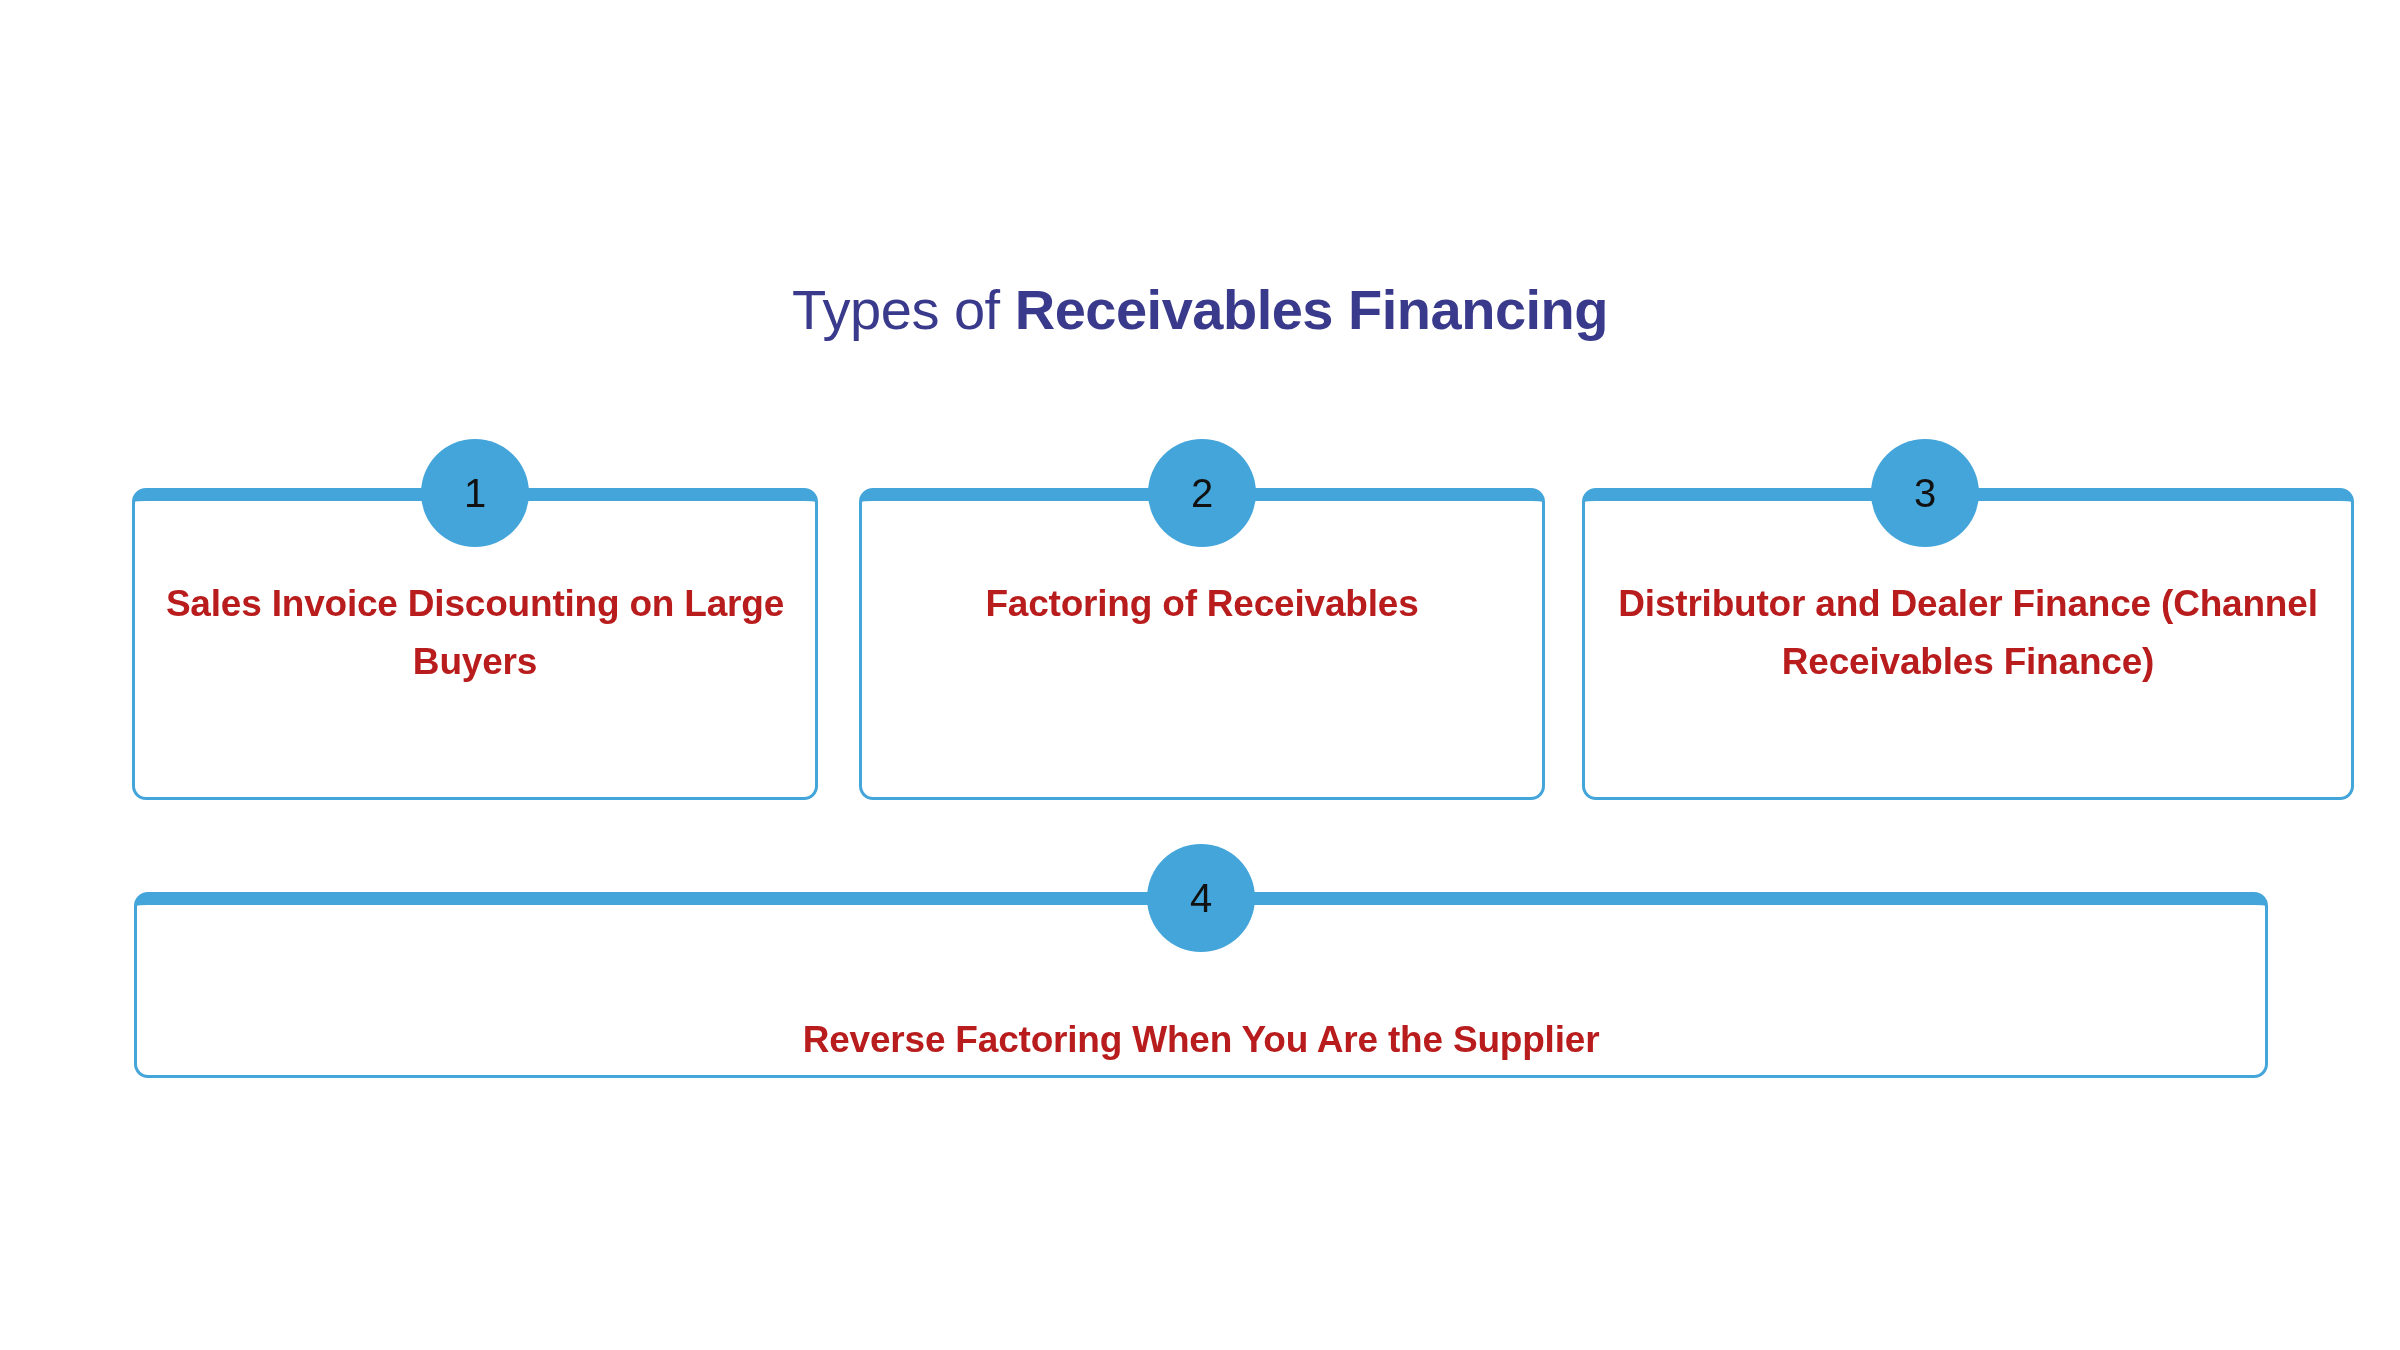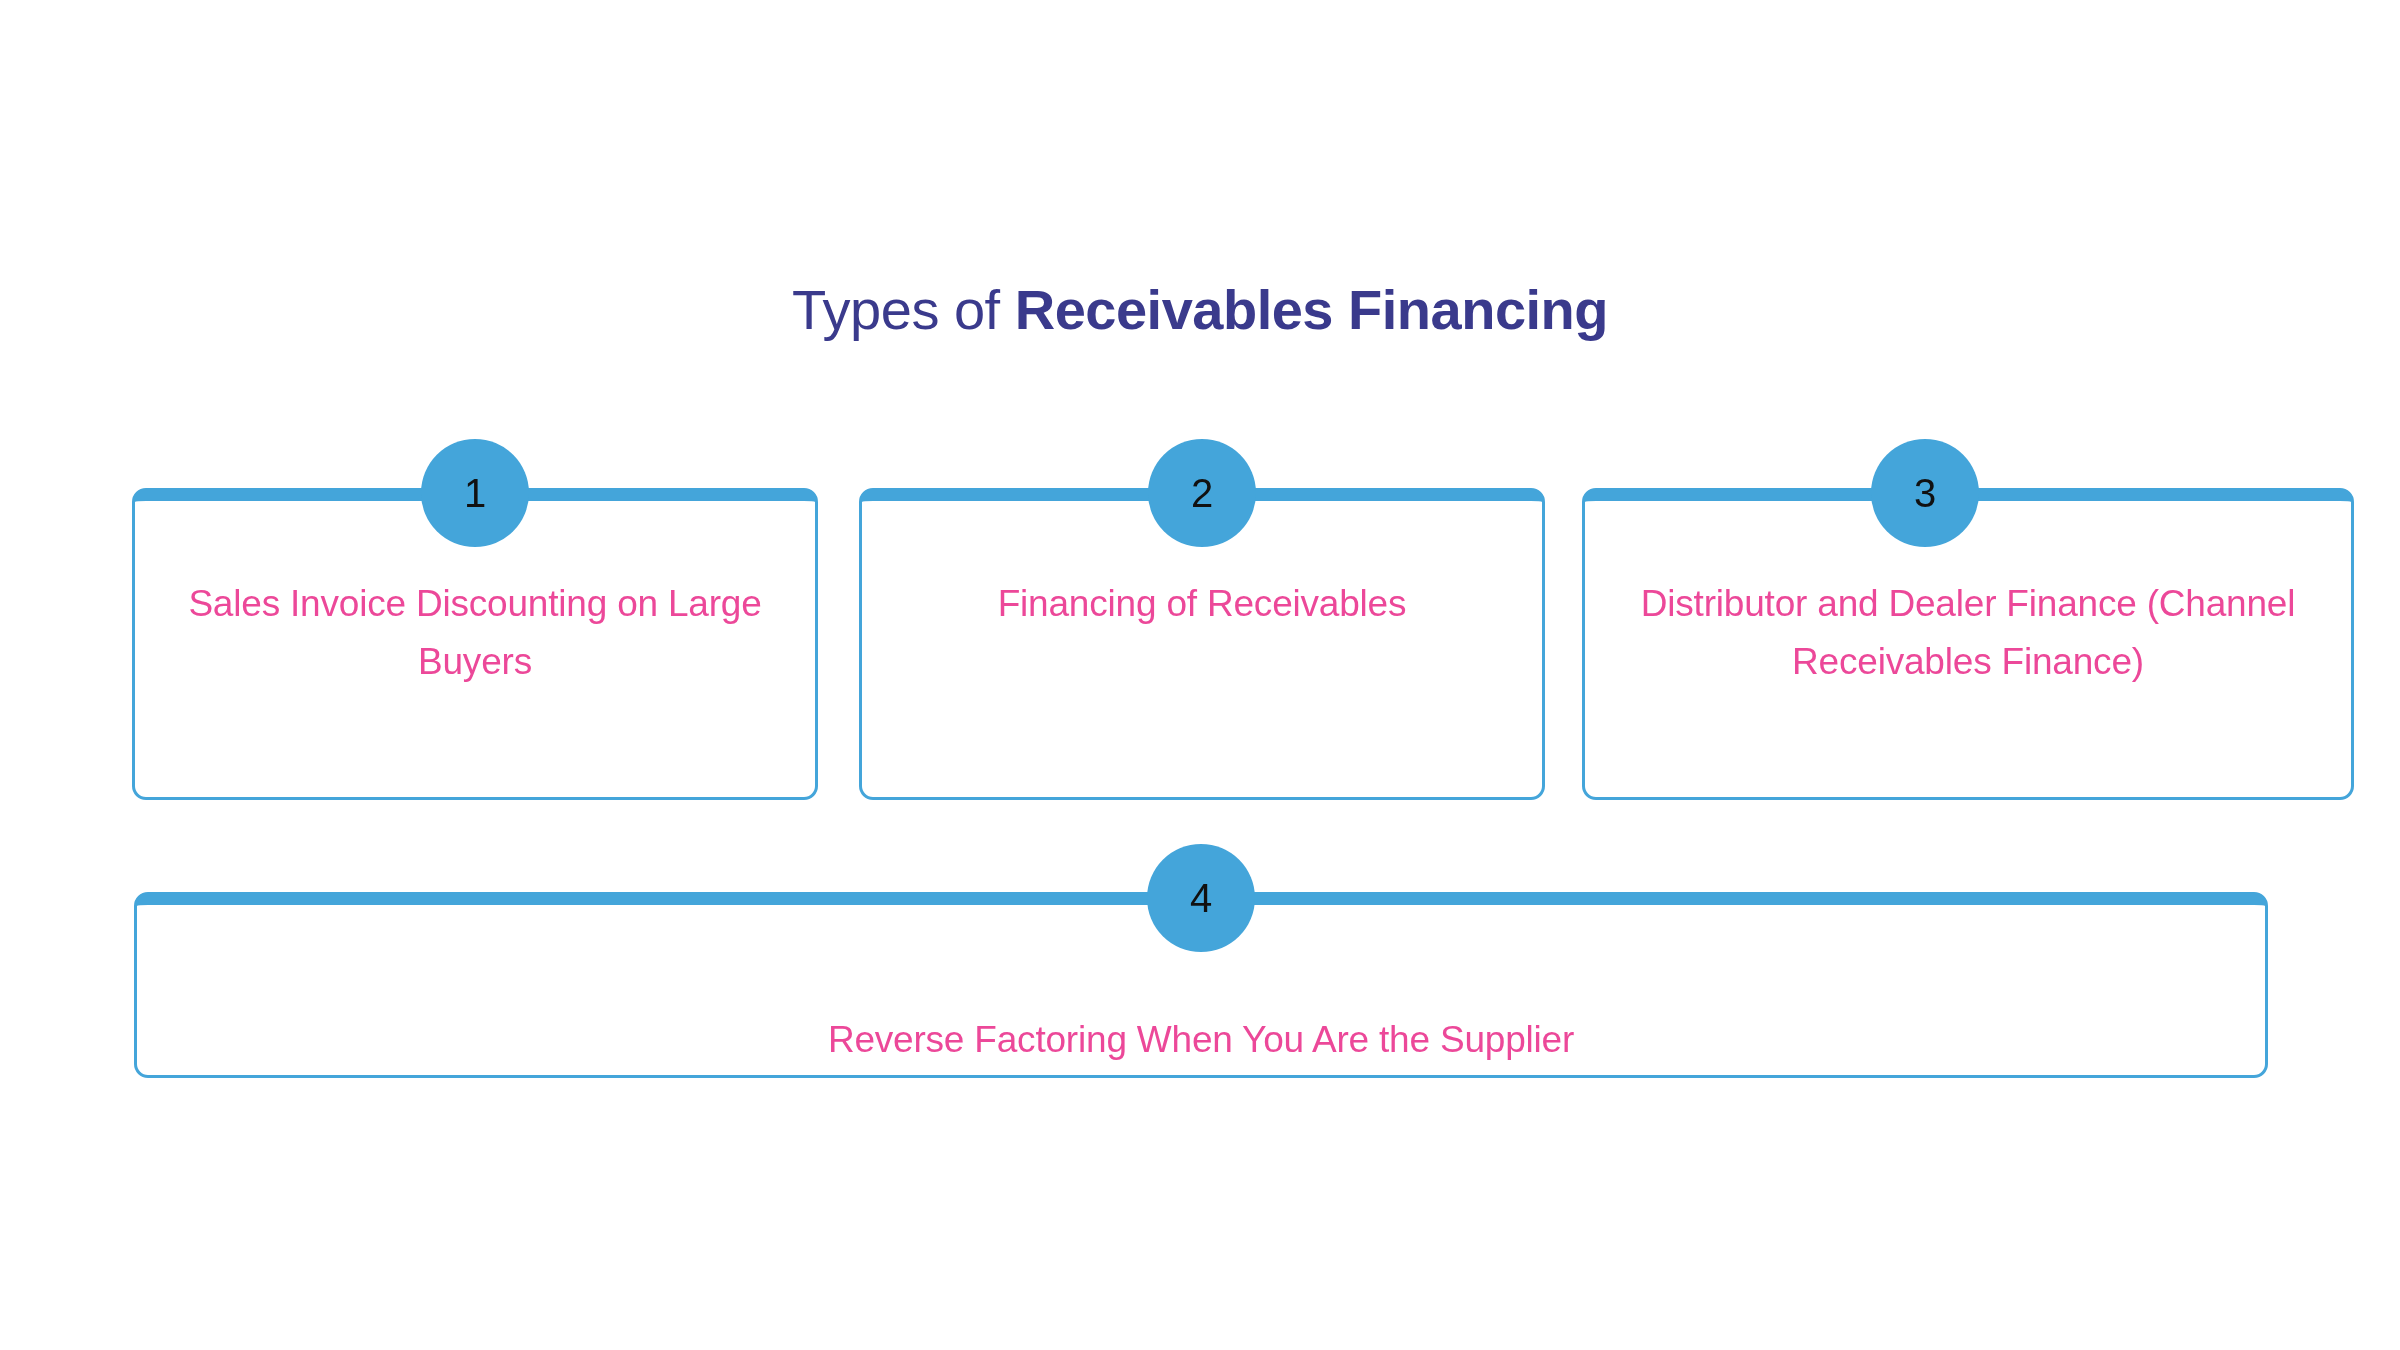--- a/index.html
+++ b/index.html
@@ -54,22 +54,22 @@
     border-radius: 14px;
   }
 
   .card-text {
     position: absolute;
     left: 26px;
     right: 26px;
     text-align: center;
     font-size: 37px;
     line-height: 58px;
-    font-weight: 400;
-    color: #ec4899;
+    font-weight: 700;
+    color: #b91c1c;
     letter-spacing: -0.2px;
   }
 
   
   .row1 .card-text {
     top: 74px;
   }
   .row4 .card-text {
     top: 106px;
   }
@@ -108,21 +108,21 @@
   <div class="title">
     <span class="light">Types of </span><span class="strong">Receivables Financing</span>
   </div>
 
   <div class="card row1" id="card-1">
     <div class="card-text">Sales Invoice Discounting on Large Buyers</div>
   </div>
   <div class="badge" id="badge-1">1</div>
 
   <div class="card row1" id="card-2">
-    <div class="card-text">Financing of Receivables</div>
+    <div class="card-text">Factoring of Receivables</div>
   </div>
   <div class="badge" id="badge-2">2</div>
 
   <div class="card row1" id="card-3">
     <div class="card-text">Distributor and Dealer Finance (Channel Receivables Finance)</div>
   </div>
   <div class="badge" id="badge-3">3</div>
 
   <div class="card row4" id="card-4">
     <div class="card-text">Reverse Factoring When You Are the Supplier</div>

